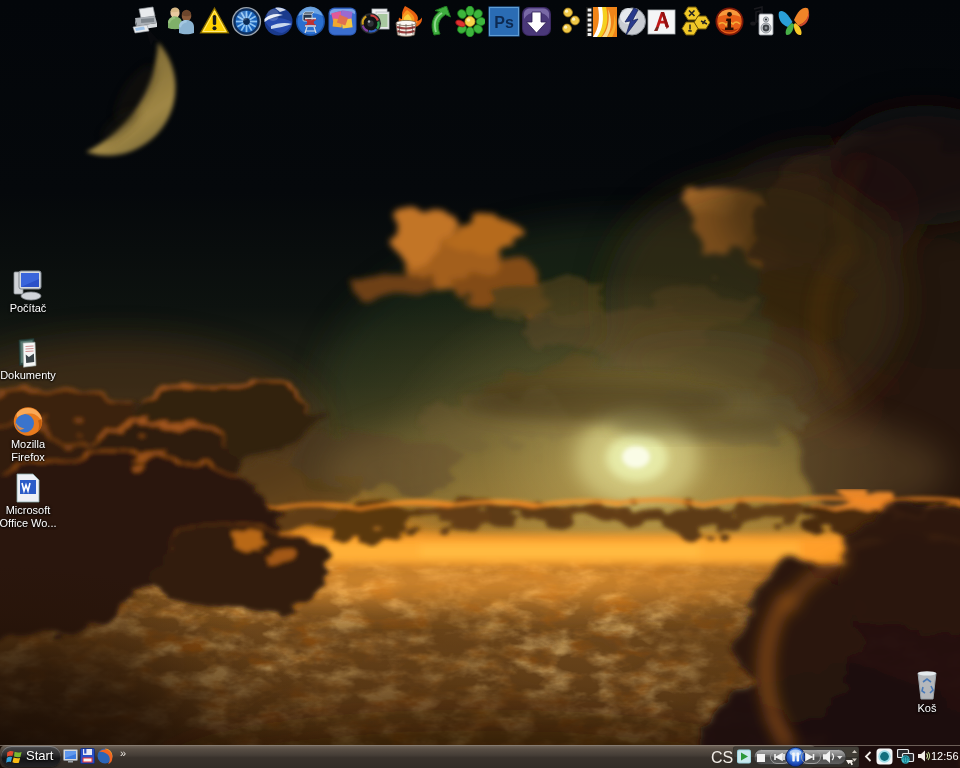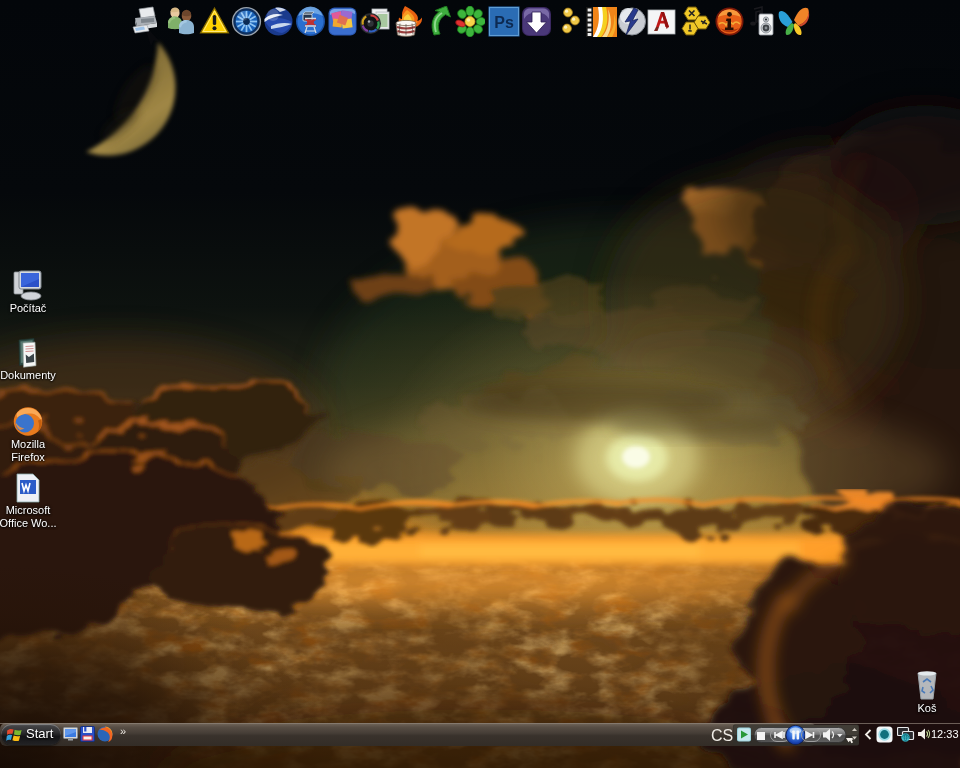--- a/index.html
+++ b/index.html
@@ -6,21 +6,21 @@
 font-family:"Liberation Sans",sans-serif;}
 #stage{position:relative;width:960px;height:768px;overflow:hidden;}
 #wall{position:absolute;left:0;top:0;}
 .dicon{position:absolute;width:76px;text-align:center;color:#fff;font-size:11px;
 text-shadow:0 1px 2px #000,0 0 3px #000;line-height:13px;}
 .dicon svg{display:block;margin:0 auto;}
 #dock{position:absolute;left:130px;top:2px;width:706px;height:40px;
 display:flex;align-items:center;}
 .dk{position:absolute;top:6px;}
 #dockicons svg{position:absolute;top:6px;}
-#taskbar{position:absolute;left:0;top:723px;width:816px;height:23px;
+#taskbar{position:absolute;left:0;top:745px;width:816px;height:23px;
 background:linear-gradient(#73685c 0%,#584e45 18%,#453d36 45%,#39322c 55%,#332d27 100%);border-radius:6px;}
 #taskbar:before{content:"";position:absolute;left:0;top:0;width:960px;height:1px;background:#8d8177;opacity:.7;}
 </style>
 </head>
 <body>
 <div id="stage">
 <svg id="wall" width="960" height="768" viewBox="0 0 960 768">
 <defs>
 <linearGradient id="sky" x1="0" y1="0" x2="0" y2="1">
  <stop offset="0" stop-color="#03060a"></stop>
@@ -637,15 +637,15 @@
   <rect x="0.5" y="1.5" width="11" height="8" rx="1" fill="#2a2a2e" stroke="#e8eaec" stroke-width="1.2"></rect>
   <rect x="5.5" y="5.5" width="11" height="8" rx="1" fill="#2a2a2e" stroke="#e8eaec" stroke-width="1.2"></rect>
   <circle cx="8.5" cy="11.5" r="4.2" fill="#35b8c8" opacity="0.9"></circle>
   <path d="M5,11.5 a3.6,3.6 0 0 1 7,0 M8.5,7.7 c1.7,2.2 1.7,5.4 0,7.6 M8.5,7.7 c-1.7,2.2 -1.7,5.4 0,7.6" stroke="#0e6a78" stroke-width="0.7" fill="none"></path>
  </svg>
  <svg style="position:absolute;left:917px;top:4px" width="14" height="14" viewBox="0 0 14 14">
   <path d="M1,5 L4,5 L8,1.5 L8,12.5 L4,9 L1,9 Z" fill="#f2eee8"></path>
   <path d="M9.5,4.5 a3.5,3.5 0 0 1 0,5" stroke="#cfe8a0" stroke-width="1.1" fill="none"></path>
   <path d="M11,3 a6,6 0 0 1 0,8" stroke="#cfe8a0" stroke-width="1.1" fill="none"></path>
  </svg>
- <div style="position:absolute;left:931px;top:5px;font-size:11px;color:#fff;">12:33</div>
+ <div style="position:absolute;left:931px;top:5px;font-size:11px;color:#fff;">12:56</div>
 </div>
 </div>
 
 </body></html>

